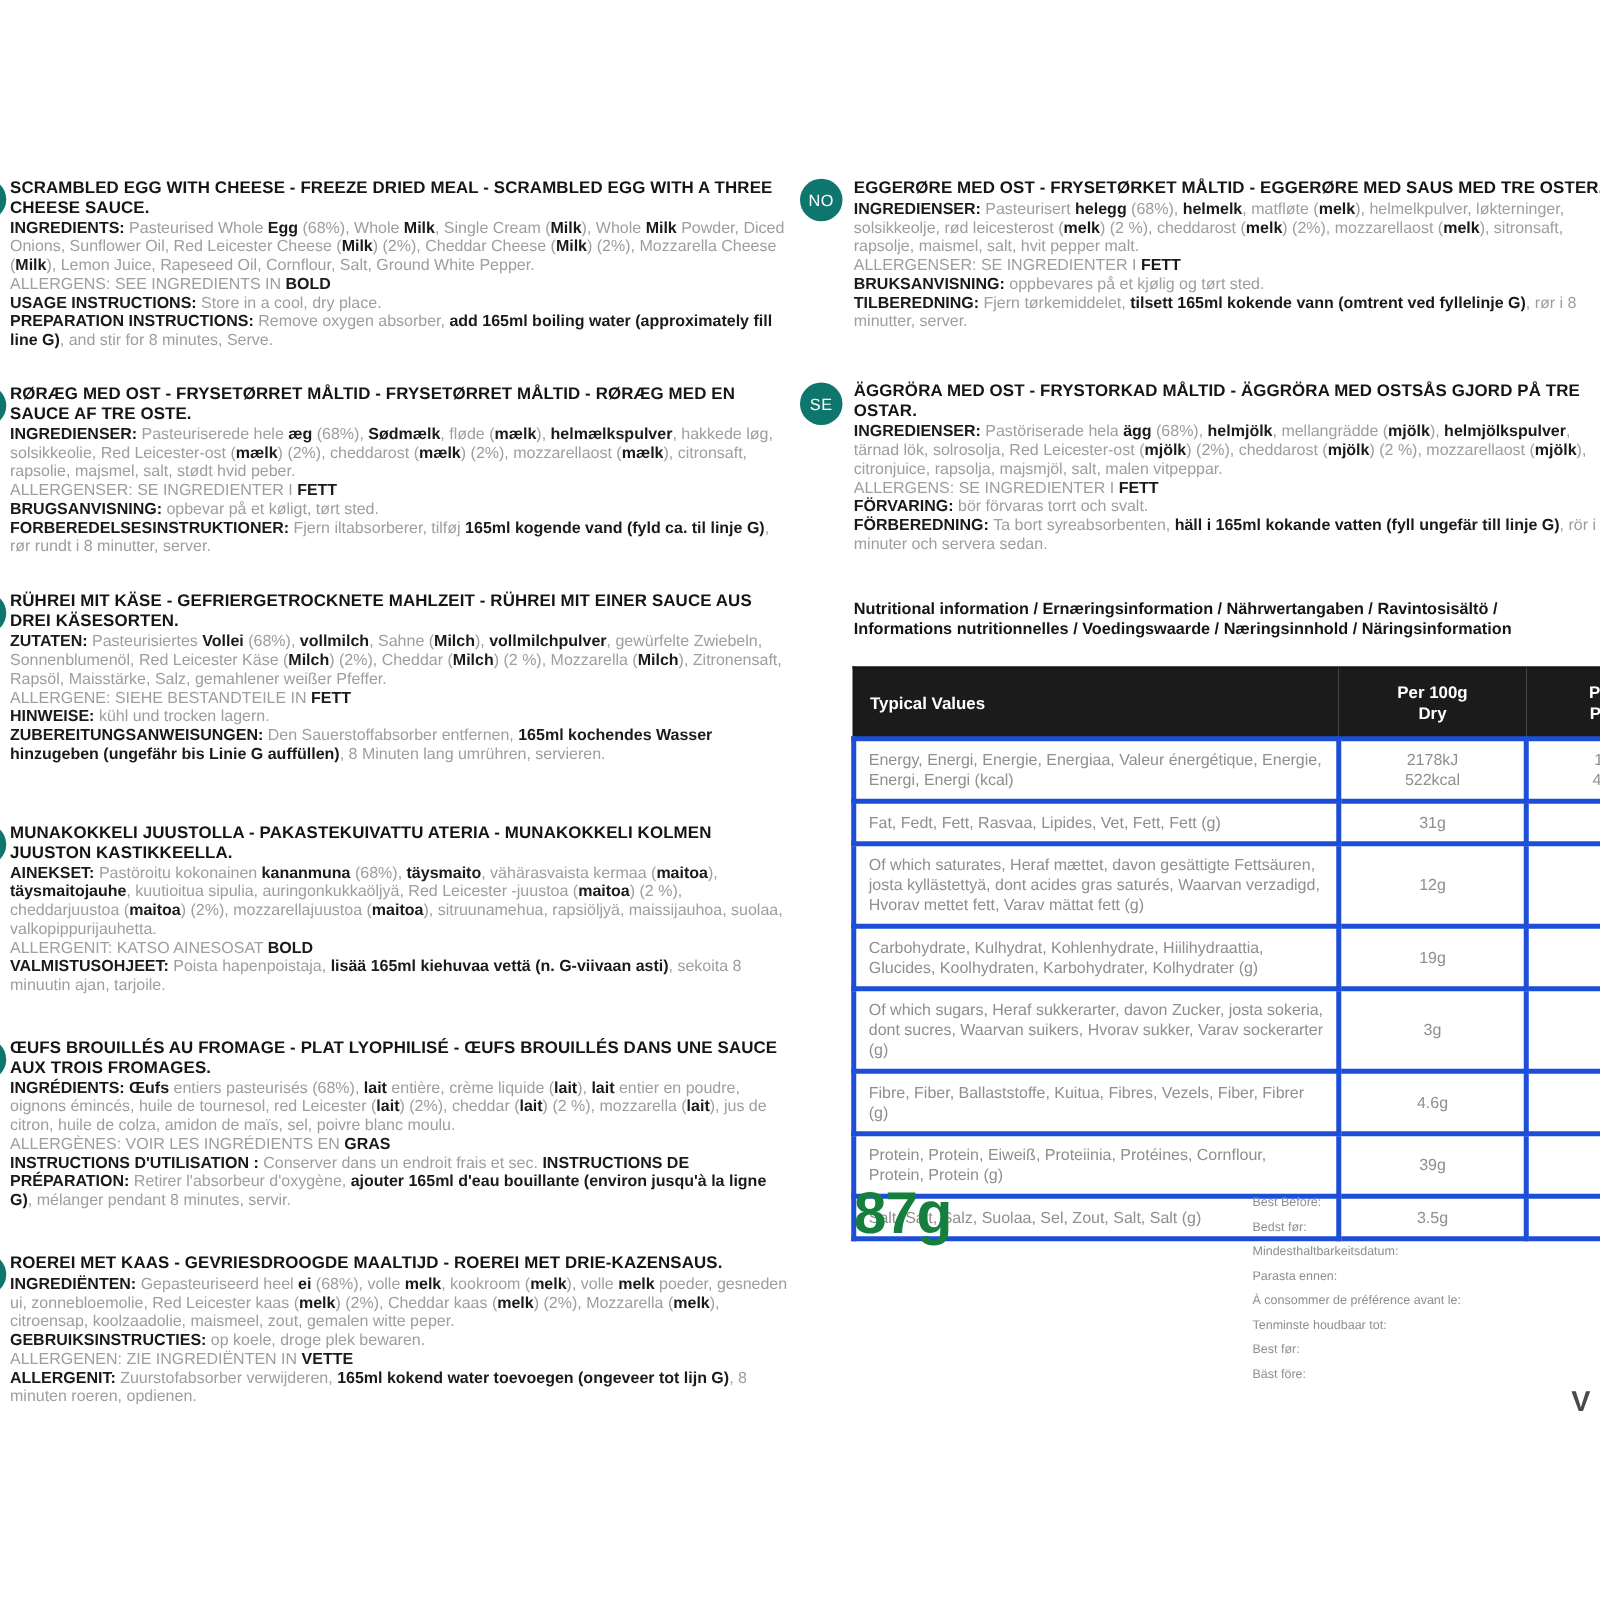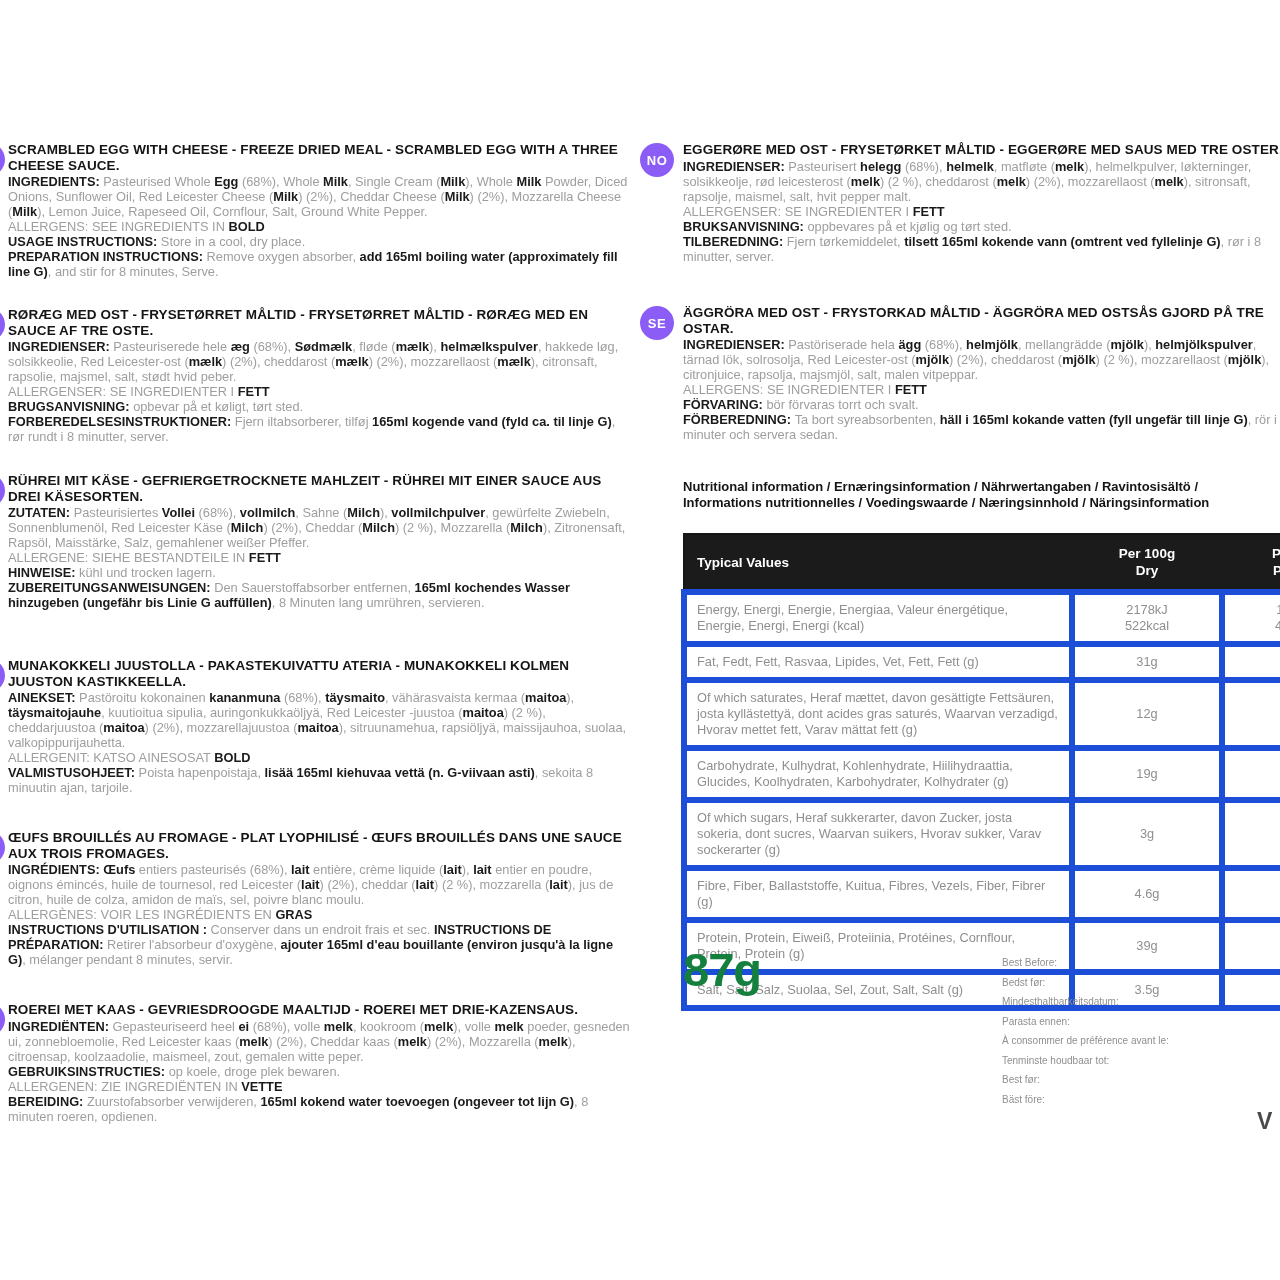--- a/index.html
+++ b/index.html
@@ -3,39 +3,39 @@
 <meta charset="utf-8">
 <style>
   html,body{margin:0;padding:0;background:#fff;}
   .page{position:relative;width:1280px;height:1280px;background:#ffffff;overflow:hidden;
         font-family:"Liberation Sans",sans-serif;color:#1a1a1a;}
   .sec{position:absolute;}
   .sec-left{left:8px;width:626px;}
   .sec-right{left:683px;width:612px;}
   .pos-en{top:142px}.pos-dk{top:307px}.pos-de{top:473px}.pos-fi{top:658px}.pos-fr{top:830px}.pos-nl{top:1002px}
   .pos-no{top:142px}.pos-se{top:305px}
-  .badge{position:absolute;top:1px;width:34px;height:34px;border-radius:50%;background:#8b5cf6;
-         color:#fff;font-weight:bold;font-size:13px;display:flex;align-items:center;justify-content:center;
+  .badge{position:absolute;top:1px;width:34px;height:34px;border-radius:50%;background:#0f766e;
+         color:#fff;font-weight:normal;font-size:13px;display:flex;align-items:center;justify-content:center;
          letter-spacing:.5px;}
   .sec-right .badge{left:-43px;}
   .sec-left .badge{left:-36px;width:33px;height:33px;}
   .sec-title{font-weight:bold;font-size:13.5px;line-height:15.5px;letter-spacing:.1px;margin:0 0 1px 0;
              text-transform:uppercase;color:#151515;}
   .sec-para{margin:0;font-size:12.8px;line-height:15px;letter-spacing:0;}
   .seg-b{font-weight:bold;color:#1a1a1a;}
   .seg-g{color:#9e9e9e;}
   .nutri-heading{position:absolute;left:683px;top:479px;width:612px;font-weight:bold;
                  font-size:13px;line-height:15.5px;color:#151515;}
   table.nutri{position:absolute;left:681px;top:533px;border-collapse:collapse;table-layout:fixed;
               width:688px;font-size:12.8px;}
   table.nutri col.c1{width:388px;} table.nutri col.c2{width:150px;} table.nutri col.c3{width:150px;}
   table.nutri th{background:#1b1b1b;color:#ffffff;font-weight:bold;font-size:13.5px;line-height:17px;
                  padding:10px 12px;text-align:left;vertical-align:middle;white-space:pre-line;}
   table.nutri th.num{text-align:center;padding:10px 4px;}
-  table.nutri td{border:6px solid #1d4ed8;color:#8f8f8f;padding:7px 10px;line-height:16px;vertical-align:middle;}
+  table.nutri td{border:4px solid #1d4ed8;color:#8f8f8f;padding:7px 10px;line-height:16px;vertical-align:middle;}
   table.nutri td.num{text-align:center;white-space:pre-line;padding:7px 4px;}
   table.nutri{border:2px solid #161616;}
   .weight{position:absolute;left:683px;top:942px;font-size:47px;font-weight:bold;color:#15803d;
           letter-spacing:-1px;}
   .best-before{position:absolute;left:1002px;top:953px;font-size:10px;line-height:19.5px;color:#8f8f8f;}
   .veg-mark{position:absolute;left:1257px;top:1108px;font-size:23px;font-weight:bold;color:#4a4a4a;}
 </style>
 </head>
 <body>
 
@@ -90,21 +90,21 @@
           <p class="sec-para"><span class="seg-b">INSTRUCTIONS D'UTILISATION : </span><span class="seg-g">Conserver dans un endroit frais et sec. </span><span class="seg-b">INSTRUCTIONS DE PRÉPARATION: </span><span class="seg-g">Retirer l'absorbeur d'oxygène, </span><span class="seg-b">ajouter 165ml d'eau bouillante (environ jusqu'à la ligne G)</span><span class="seg-g">, mélanger pendant 8 minutes, servir.</span></p>
         </div>
   </div>
       <div class="sec sec-left pos-nl">
     <div class="badge"></div>
     <div class="sec-title">ROEREI MET KAAS - GEVRIESDROOGDE MAALTIJD - ROEREI MET DRIE-KAZENSAUS.</div>
     <div class="sec-body">
           <p class="sec-para"><span class="seg-b">INGREDIËNTEN: </span><span class="seg-g">Gepasteuriseerd heel </span><span class="seg-b">ei</span><span class="seg-g"> (68%), volle </span><span class="seg-b">melk</span><span class="seg-g">, kookroom (</span><span class="seg-b">melk</span><span class="seg-g">), volle </span><span class="seg-b">melk</span><span class="seg-g"> poeder, gesneden ui, zonnebloemolie, Red Leicester kaas (</span><span class="seg-b">melk</span><span class="seg-g">) (2%), Cheddar kaas (</span><span class="seg-b">melk</span><span class="seg-g">) (2%), Mozzarella (</span><span class="seg-b">melk</span><span class="seg-g">), citroensap, koolzaadolie, maismeel, zout, gemalen witte peper.</span></p>
           <p class="sec-para"><span class="seg-b">GEBRUIKSINSTRUCTIES: </span><span class="seg-g">op koele, droge plek bewaren.</span></p>
           <p class="sec-para"><span class="seg-g">ALLERGENEN: ZIE INGREDIËNTEN IN </span><span class="seg-b">VETTE</span></p>
-          <p class="sec-para"><span class="seg-b">BEREIDING: </span><span class="seg-g">Zuurstofabsorber verwijderen, </span><span class="seg-b">165ml kokend water toevoegen (ongeveer tot lijn G)</span><span class="seg-g">, 8 minuten roeren, opdienen.</span></p>
+          <p class="sec-para"><span class="seg-b">ALLERGENIT: </span><span class="seg-g">Zuurstofabsorber verwijderen, </span><span class="seg-b">165ml kokend water toevoegen (ongeveer tot lijn G)</span><span class="seg-g">, 8 minuten roeren, opdienen.</span></p>
         </div>
   </div>
     </div>
   <div id="col-right">
       <div class="sec sec-right pos-no">
     <div class="badge">NO</div>
     <div class="sec-title">EGGERØRE MED OST - FRYSETØRKET MÅLTID - EGGERØRE MED SAUS MED TRE OSTER.</div>
     <div class="sec-body">
           <p class="sec-para"><span class="seg-b">INGREDIENSER: </span><span class="seg-g">Pasteurisert </span><span class="seg-b">helegg</span><span class="seg-g"> (68%), </span><span class="seg-b">helmelk</span><span class="seg-g">, matfløte (</span><span class="seg-b">melk</span><span class="seg-g">), helmelkpulver, løkterninger, solsikkeolje, rød leicesterost (</span><span class="seg-b">melk</span><span class="seg-g">) (2 %), cheddarost (</span><span class="seg-b">melk</span><span class="seg-g">) (2%), mozzarellaost (</span><span class="seg-b">melk</span><span class="seg-g">), sitronsaft, rapsolje, maismel, salt, hvit pepper malt.</span></p>
           <p class="sec-para"><span class="seg-g">ALLERGENSER: SE INGREDIENTER I </span><span class="seg-b">FETT</span></p>

